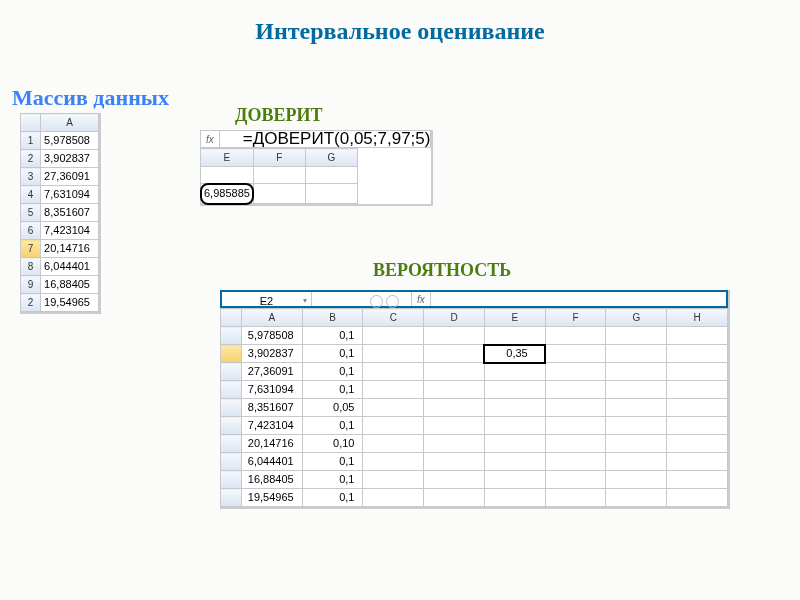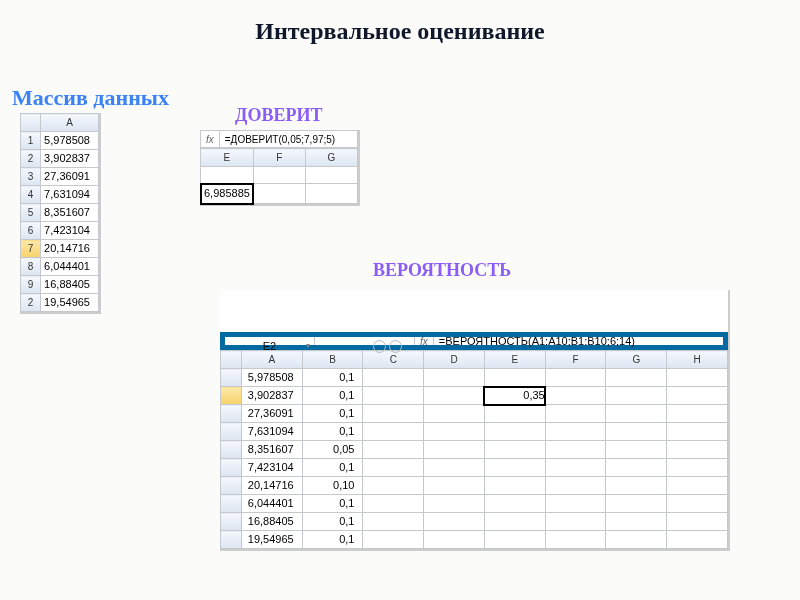--- a/index.html
+++ b/index.html
@@ -10,36 +10,36 @@
       height: 600px;
       position: relative;
       overflow: hidden;
     }
     .page-title {
       font-family: "Times New Roman", serif;
       font-size: 24px;
       font-weight: bold;
       text-align: center;
       padding-top: 18px;
-      color: #0f172a;
+      color: #0369a1;
     }
     .sub-title {
       font-family: "Times New Roman", serif;
       font-size: 22px;
       font-weight: bold;
       position: absolute;
       top: 85px;
       left: 12px;
       color: #3b82f6;
     }
     .label-red {
       font-family: "Times New Roman", serif;
       font-size: 18px;
       font-weight: bold;
-      color: #8b5cf6;
+      color: #4d7c0f;
       position: absolute;
       text-align: right;
     }
     .label-doverit { top: 105px; left: 235px; }
     .label-veroyat { top: 260px; left: 373px; }
 
     
     .excel {
       position: absolute;
       font-size: 11px;
@@ -95,39 +95,39 @@
     .tbl-doverit .fx-icon {
       font-style: italic;
       font-size: 10px;
       padding: 0 5px;
       border-right: 1px solid #c5c8cc;
       height: 100%;
       display: flex;
       align-items: center;
       color: #666;
     }
-    .tbl-doverit .fx-text { padding-left: 5px; font-size: 10px; }
+    .tbl-doverit .fx-text { padding-left: 5px; font-size: 17px; margin-left: 18px; }
     .tbl-doverit th { width: 52px; }
     .tbl-doverit .resultrow td { height: 20px; }
     .tbl-doverit .result-cell {
       outline: 2px solid #000;
       outline-offset: -1px;
       text-align: right;
       padding-right: 3px;
+      border-radius: 7px;
     }
 
     
     .tbl-ver { top: 290px; left: 220px; width: 510px; }
     .tbl-ver .namebox-bar {
       display: flex;
       align-items: center;
       height: 18px;
       background: #fff;
-      border: 5px solid #0369a1;
-      margin-top: 42px;
+      border: 2px solid #0369a1;
     }
     .tbl-ver .namebox {
       width: 90px;
       text-align: center;
       font-size: 11px;
       border-right: 1px solid #c5c8cc;
       height: 100%;
       line-height: 18px;
       position: relative;
     }
@@ -151,21 +151,21 @@
     }
     .tbl-ver .fx-text2 { padding-left: 5px; font-size: 11px; flex:1; }
     .tbl-ver table { width: 100%; }
     .tbl-ver th { width: 58px; }
     .tbl-ver .rowhdr { width: 20px; }
     .tbl-ver .corner { width: 20px; }
     .tbl-ver .sel-cell-e2 {
       outline: 2px solid #000;
       outline-offset: -1px;
       text-align: right;
-      padding-right: 0;
+      padding-right: 17px;
     }
     
     .tbl-ver .hl-rowhdr {
       background: linear-gradient(#fde9a9, #f8d26a);
     }
   </style>
 </head>
 <body>
 
 <div class="page-title">Интервальное оценивание</div>
@@ -250,21 +250,20 @@
     </tr>
   </tbody>
     </table>
 </div>
 
 <div class="excel tbl-ver">
   <div class="namebox-bar">
     <div class="namebox">E2</div>
     <div class="fx-spacer"></div>
     <span class="fx-icon2">fx</span>
-    <span class="fx-text2">=ВЕРОЯТНОСТЬ(A1:A10;B1:B10;6;14)</span>
   </div>
   <table>
     <tbody>
         <tr id="ver-headrow">
       <th class="corner"></th>
     <th>A</th>
           <th>B</th>
           <th>C</th>
           <th>D</th>
           <th>E</th>

